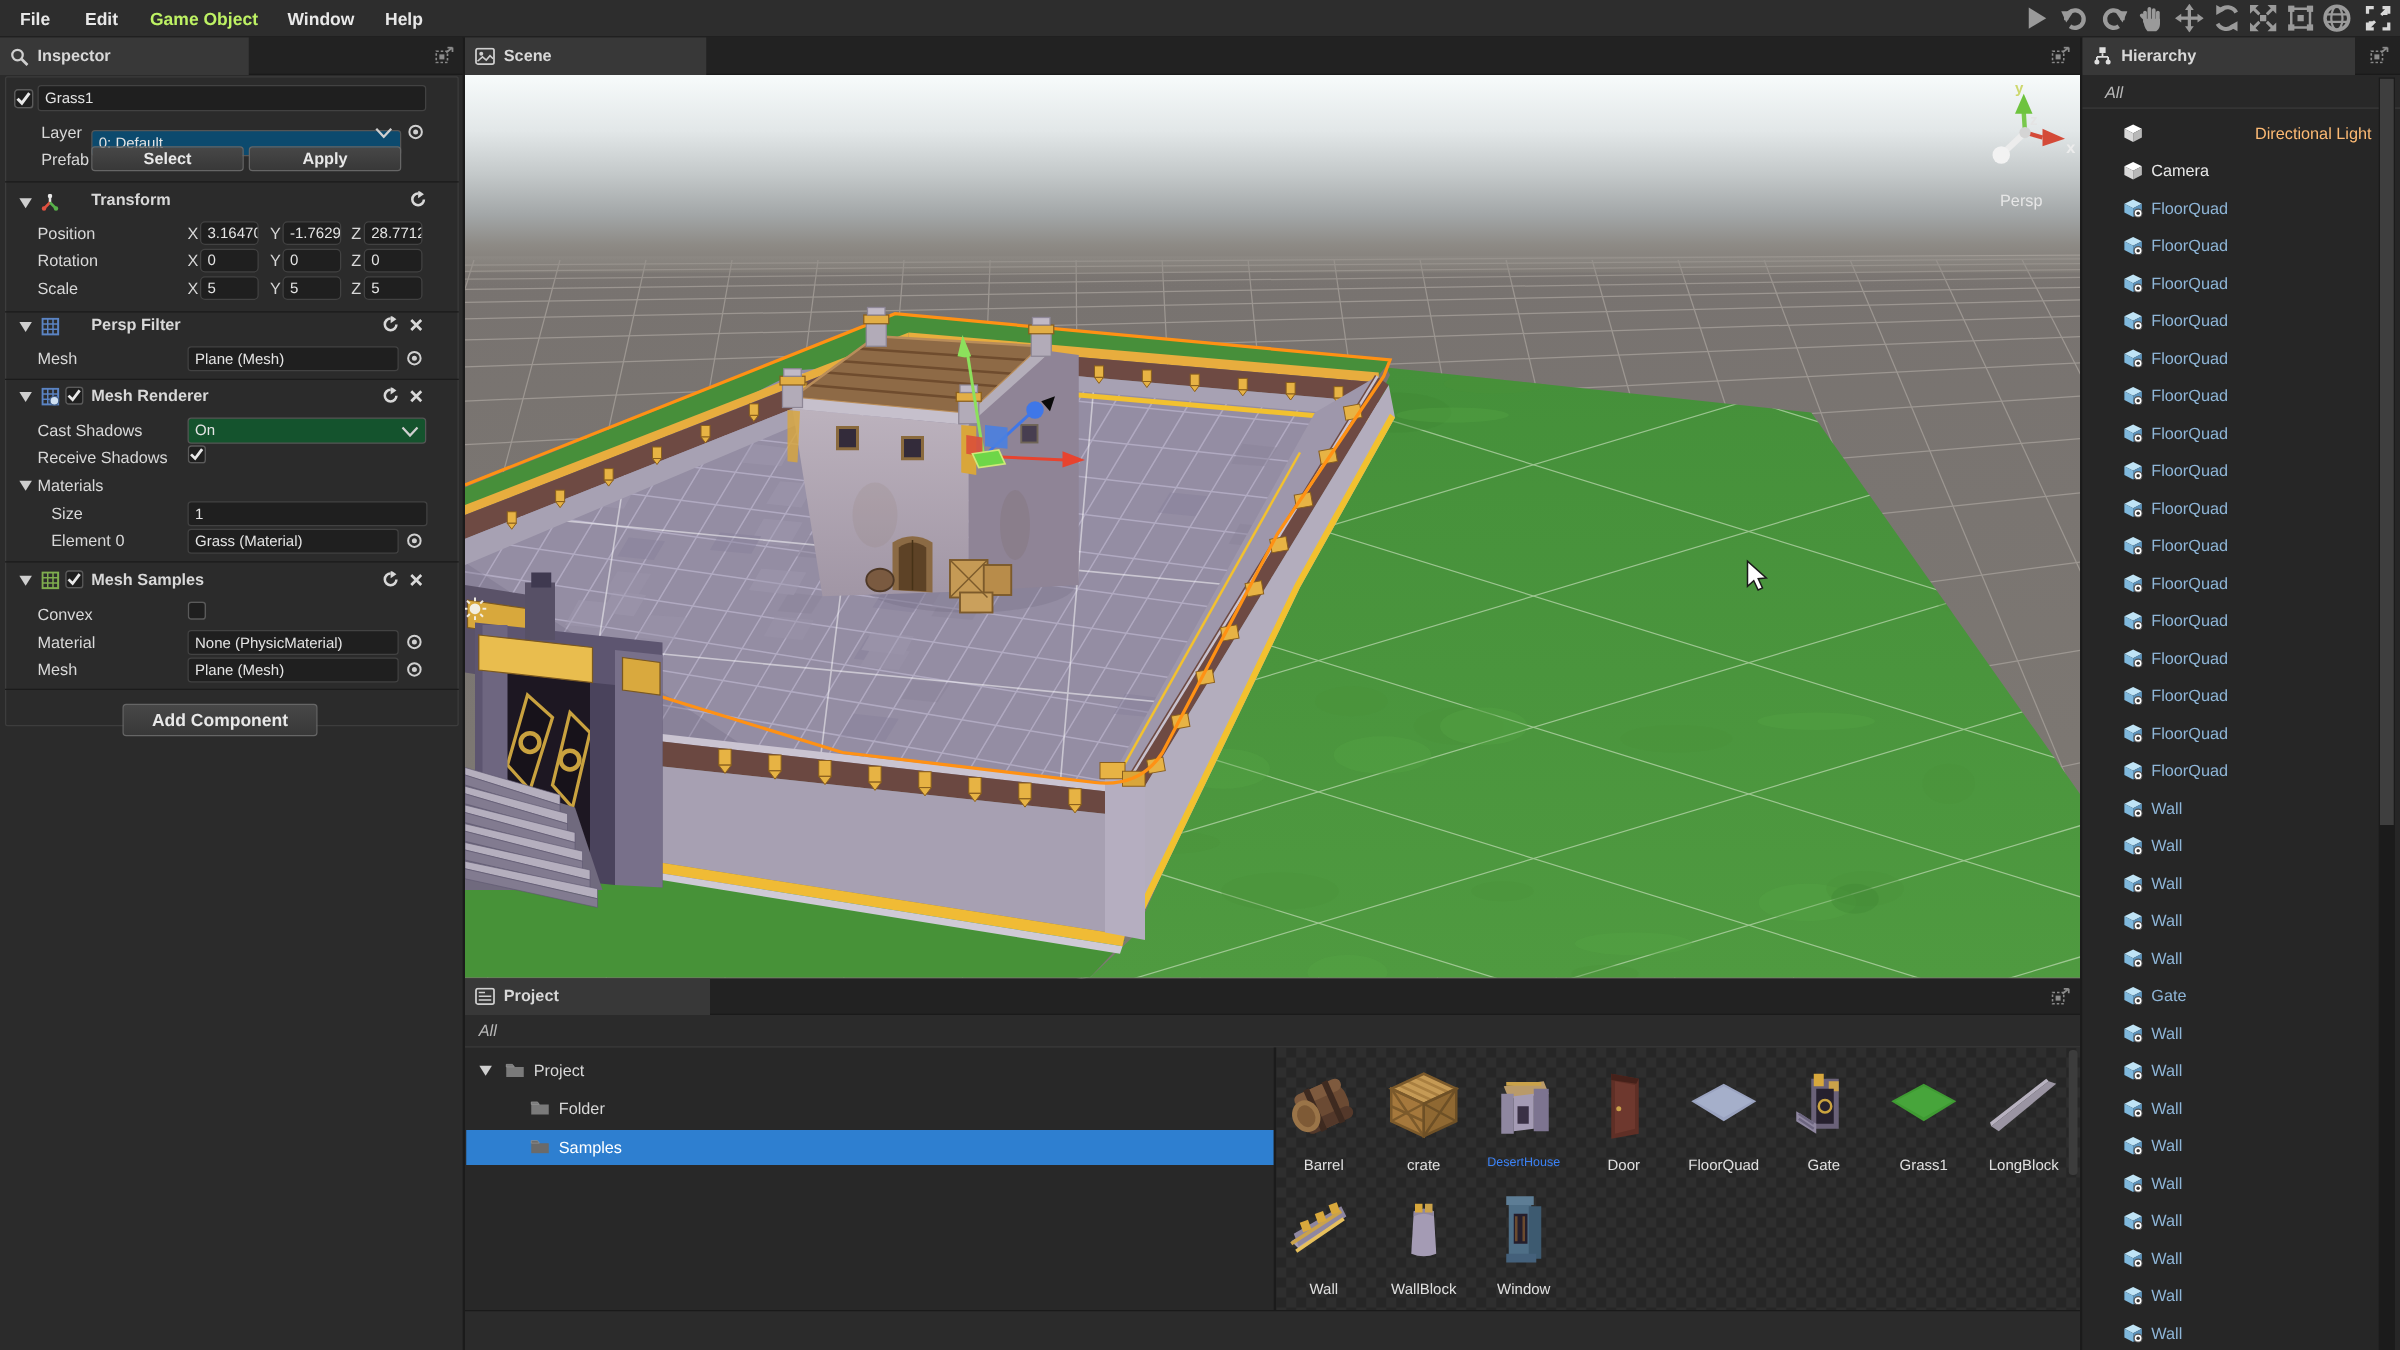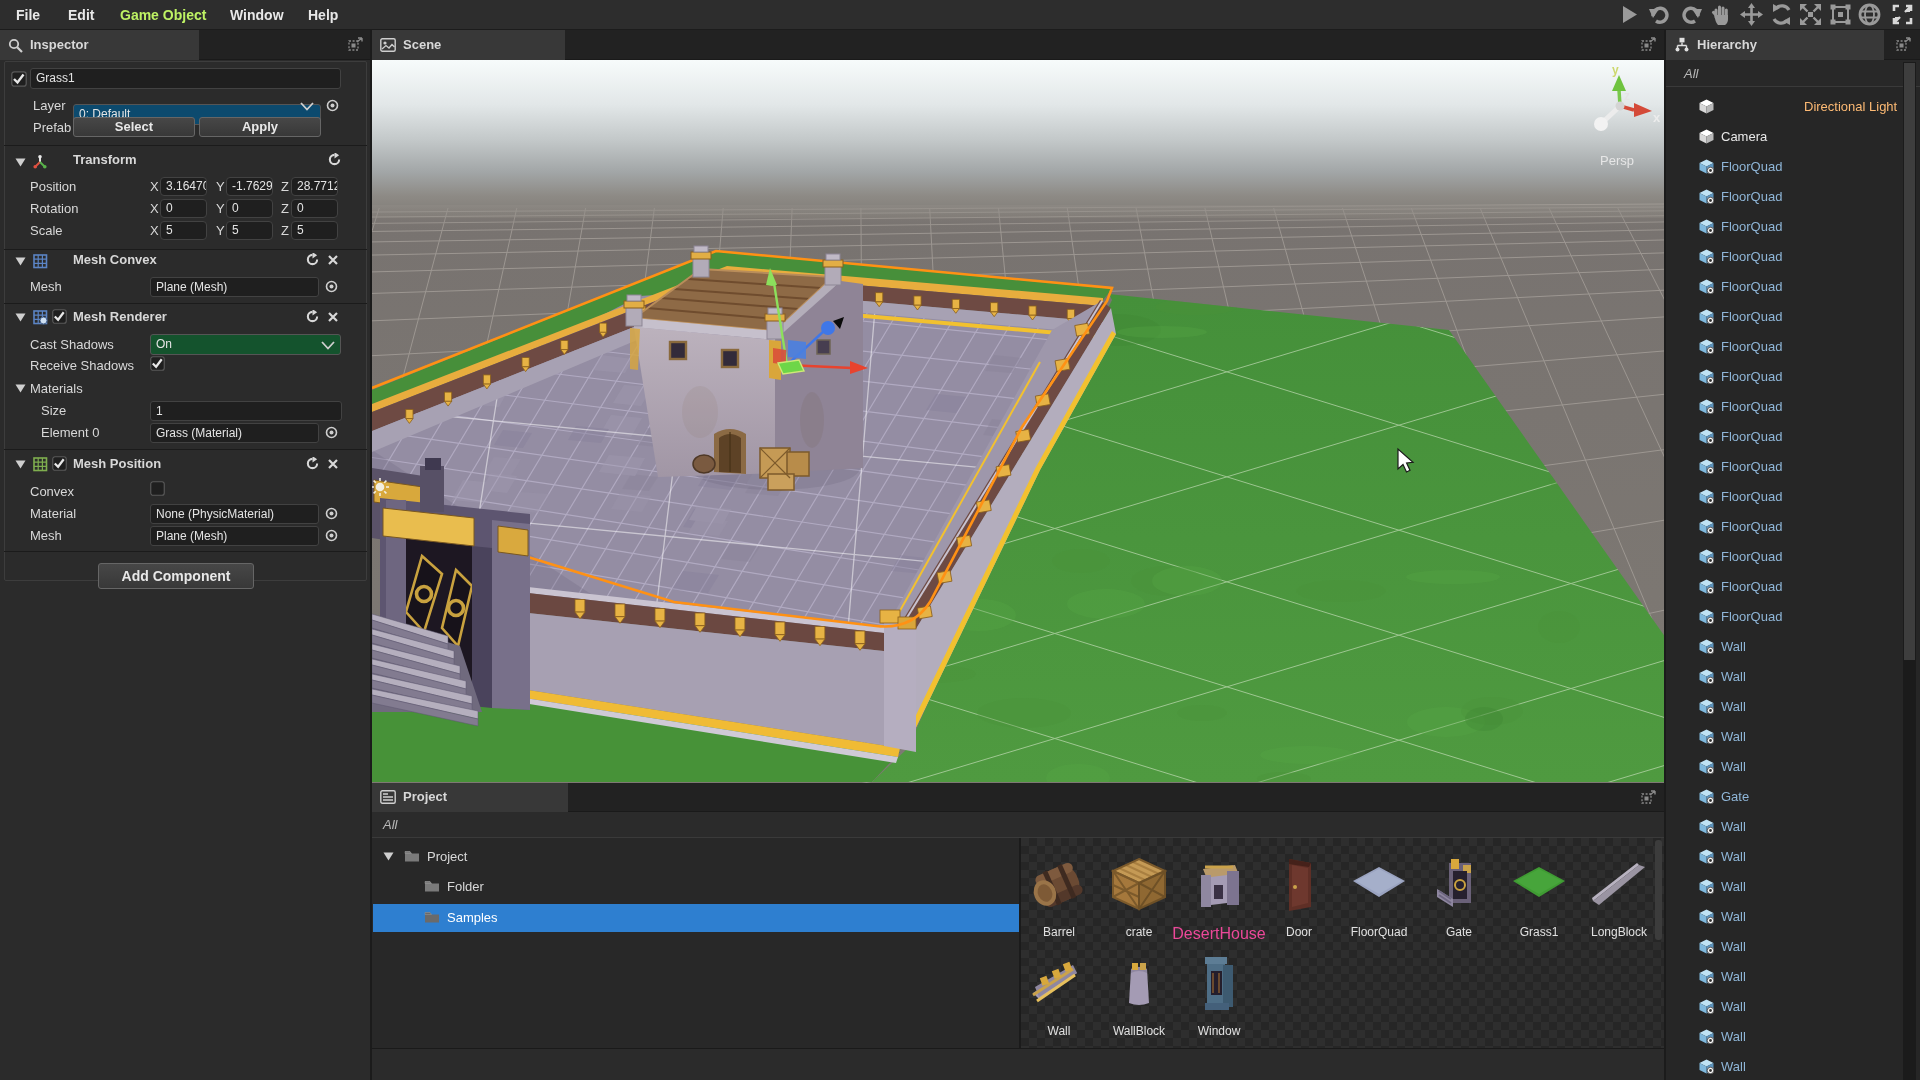--- a/index.html
+++ b/index.html
@@ -152,21 +152,21 @@
     <div class="txt" style="left:281px;top:223px">Z</div>
     <div class="field" style="left:291px;top:221px;width:47px;height:19px;line-height:17px;border-radius:4px">5</div>
     <div class="sep" style="left:4px;top:249px;width:363px;height:1px"></div>
     <svg style="position:absolute;left:15px;top:257px" width="11" height="9" viewBox="0 0 11 9">
       <polygon points="0.5,0.5 10.5,0.5 5.5,8.5" fill="#cfcfcf"></polygon>
     </svg>
     <svg style="position:absolute;left:33px;top:254px" width="15" height="15" viewBox="0 0 15 15">
       <rect x="1" y="1" width="12.5" height="12.5" fill="none" stroke="#5b84c4" stroke-width="1.6"></rect>
       <path d="M1 5.2 h12.5 M1 9.4 h12.5 M5.2 1 v12.5 M9.4 1 v12.5" stroke="#5b84c4" stroke-width="1.2"></path>
     </svg>
-    <div class="txt bold" style="left:73px;top:252px">Mesh Convex</div>
+    <div class="txt bold" style="left:73px;top:252px">Persp Filter</div>
     <svg style="position:absolute;left:306px;top:253px" width="13" height="13" viewBox="0 0 14 14">
       <path d="M12 7 A5 5 0 1 1 7 2" fill="none" stroke="#d8d8d8" stroke-width="2.2"></path>
       <polygon points="7,-1 7,6 12,2.5" fill="#d8d8d8"></polygon>
     </svg>
     <svg style="position:absolute;left:327px;top:254px" width="12" height="12" viewBox="0 0 12 12">
       <path d="M2 2 L10 10 M10 2 L2 10" stroke="#d8d8d8" stroke-width="2.2"></path>
     </svg>
     <div class="txt" style="left:30px;top:279px">Mesh</div>
     <div class="field" style="left:150px;top:277px;width:169px;height:20px;line-height:18px">Plane (Mesh)</div>
     <svg style="position:absolute;left:325px;top:280px" width="13" height="13" viewBox="0 0 13 13">
@@ -221,21 +221,21 @@
       <polygon points="0.5,0.5 10.5,0.5 5.5,8.5" fill="#cfcfcf"></polygon>
     </svg>
     <svg style="position:absolute;left:33px;top:457px" width="15" height="15" viewBox="0 0 15 15">
       <rect x="1" y="1" width="12.5" height="12.5" fill="none" stroke="#7fae4f" stroke-width="1.6"></rect>
       <path d="M1 5.2 h12.5 M1 9.4 h12.5 M5.2 1 v12.5 M9.4 1 v12.5" stroke="#7fae4f" stroke-width="1.2"></path>
     </svg>
     <svg style="position:absolute;left:52px;top:456px" width="15" height="15" viewBox="0 0 16 16">
       <rect x="0.8" y="0.8" width="14.4" height="14.4" rx="2.5" fill="#1f1f1f" stroke="#5a5a5a" stroke-width="1.2"></rect>
       <path d="M3 8 L6.5 11.5 L12.5 3.5" stroke="#e8e8e8" stroke-width="2.4" fill="none"></path>
     </svg>
-    <div class="txt bold" style="left:73px;top:456px">Mesh Position</div>
+    <div class="txt bold" style="left:73px;top:456px">Mesh Samples</div>
     <svg style="position:absolute;left:306px;top:457px" width="13" height="13" viewBox="0 0 14 14">
       <path d="M12 7 A5 5 0 1 1 7 2" fill="none" stroke="#d8d8d8" stroke-width="2.2"></path>
       <polygon points="7,-1 7,6 12,2.5" fill="#d8d8d8"></polygon>
     </svg>
     <svg style="position:absolute;left:327px;top:458px" width="12" height="12" viewBox="0 0 12 12">
       <path d="M2 2 L10 10 M10 2 L2 10" stroke="#d8d8d8" stroke-width="2.2"></path>
     </svg>
     <div class="txt" style="left:30px;top:484px">Convex</div>
     <svg style="position:absolute;left:150px;top:481px" width="15" height="15" viewBox="0 0 16 16">
       <rect x="0.8" y="0.8" width="14.4" height="14.4" rx="2.5" fill="#1f1f1f" stroke="#5a5a5a" stroke-width="1.2"></rect>
@@ -816,21 +816,21 @@
       </svg></div>
     <div class="txt" style="left:1139px;top:925px;transform:translateX(-50%);font-size:12px;color:#e0e0e0">crate</div>
     <div class="abs" style="left:1187px;top:855px"><svg width="64" height="58" viewBox="0 0 64 58">
         <polygon points="16,14 48,10 52,20 20,24" fill="#b99a6a"></polygon>
         <rect x="14" y="20" width="10" height="32" fill="#8f87a0"></rect>
         <rect x="40" y="16" width="12" height="34" fill="#7d7490"></rect>
         <polygon points="24,22 40,20 40,48 24,50" fill="#a49bb4"></polygon>
         <path d="M18 12 h28" stroke="#caa24a" stroke-width="3"></path>
         <rect x="27" y="30" width="9" height="14" fill="#3a3145"></rect>
       </svg></div>
-    <div class="txt" style="left:1219px;top:925px;transform:translateX(-50%);font-size:16px;color:#ec4899">DesertHouse</div>
+    <div class="txt" style="left:1219px;top:925px;transform:translateX(-50%);font-size:10px;color:#3b82f6">DesertHouse</div>
     <div class="abs" style="left:1267px;top:855px"><svg width="64" height="58" viewBox="0 0 64 58">
         <polygon points="22,4 44,8 44,52 22,56" fill="#5f2f26"></polygon>
         <polygon points="22,4 44,8 42,12 22,9" fill="#45211a"></polygon>
         <polygon points="25,10 41,13 41,48 25,52" fill="#6e382e"></polygon>
         <circle cx="28" cy="32" r="2" fill="#caa24a"></circle>
       </svg></div>
     <div class="txt" style="left:1299px;top:925px;transform:translateX(-50%);font-size:12px;color:#e0e0e0">Door</div>
     <div class="abs" style="left:1347px;top:855px"><svg width="64" height="58" viewBox="0 0 64 58">
         <polygon points="32,12 58,26 32,42 6,26" fill="#9aa3c0"></polygon>
         <polygon points="32,14 55,26 32,39 9,26" fill="#aab3cf" opacity="0.7"></polygon>

